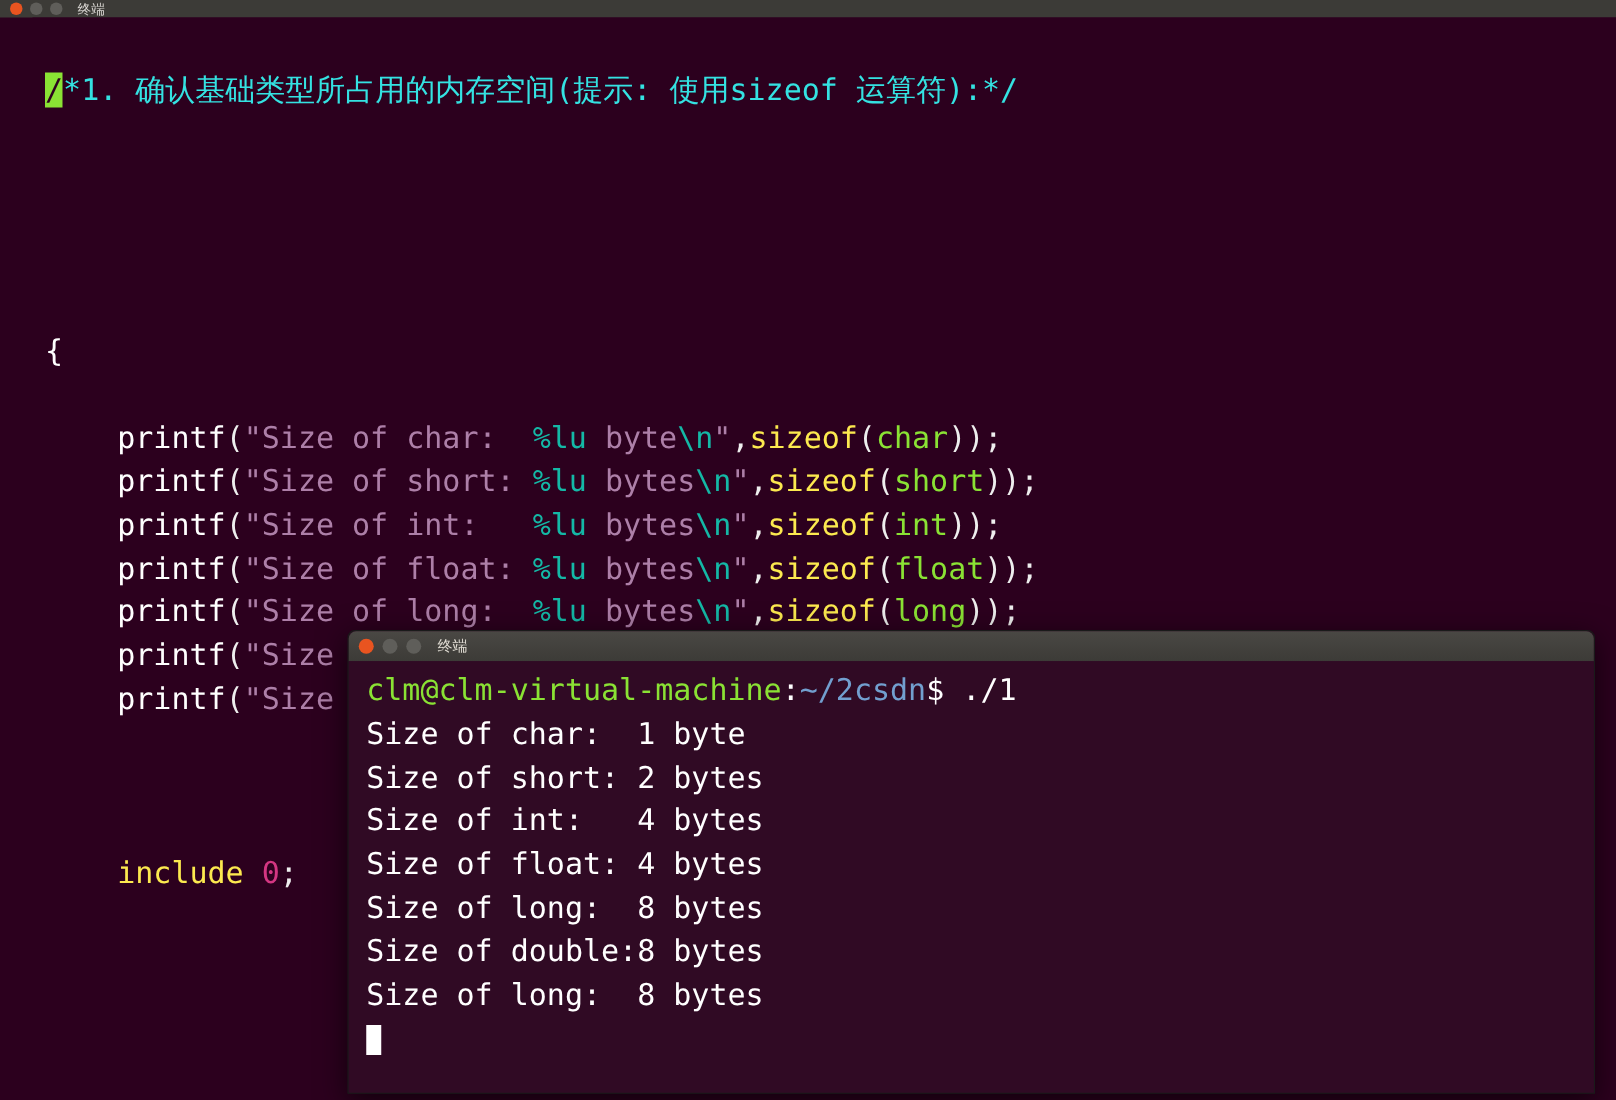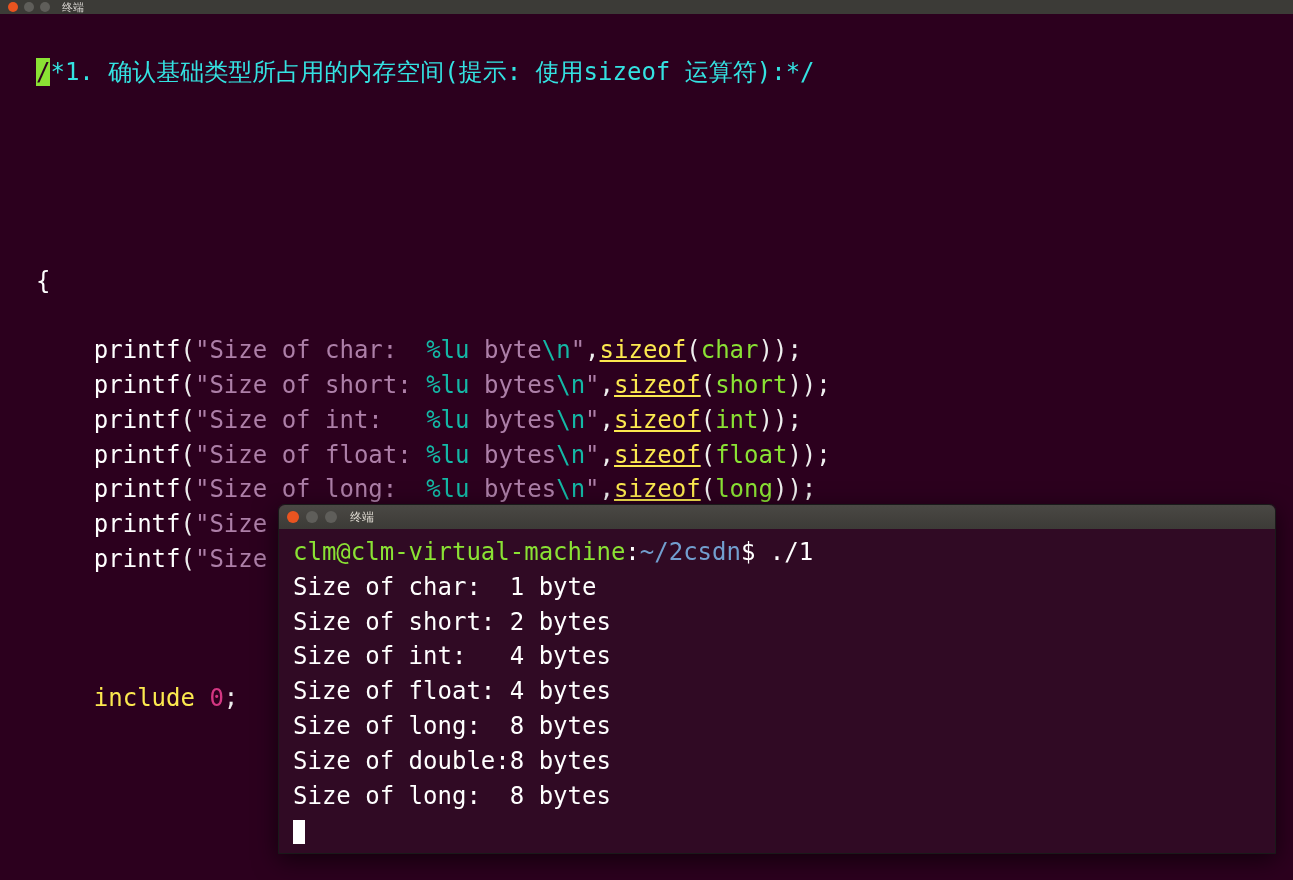--- a/index.html
+++ b/index.html
@@ -41,21 +41,21 @@
     white-space: pre;
     position: relative;
     height: 846px;
     margin-left: 26px;
   }
   .tok-comment  { color: #34e2e2; }      
   .tok-keyword  { color: #fce94f; }      
   .tok-preproc  { color: #ad7fa8; }      
   .tok-header   { color: #d33682; }      
   .tok-type     { color: #8ae234; }      
-  .tok-sizeof   { color: #fce94f; text-decoration: underline; }      
+  .tok-sizeof   { color: #fce94f; }      
   .tok-string   { color: #ad7fa8; }      
   .tok-special  { color: #14b8a6; }
   .tok-num      { color: #d33682; }
   .tok-plain    { color: #ffffff; }
 
   .cursor-block {
     background: #8ae234;
     color: #2c001e;
   }
 
@@ -92,21 +92,21 @@
     background: linear-gradient(#4a4844, #3c3b37);
     display: flex;
     align-items: center;
     padding-left: 8px;
     gap: 7px;
     border-radius: 6px 6px 0 0;
   }
   .term-titlebar .win-btn { width: 12px; height: 12px; }
   .term-titlebar .title { color: #dfdbd2; font-size: 12px; margin-left: 6px; }
   .term-body {
-    padding: 6px 14px 5px 14px;
+    padding: 6px 14px 26px 14px;
     font-size: 24px;
     line-height: 1.45;
     color: #ffffff;
     white-space: pre;
     background: #300a24;
   }
   .prompt-user { color: #8ae234; }
   .prompt-path { color: #729fcf; }
   .prompt-sep  { color: #ffffff; }
   .term-cursor {

